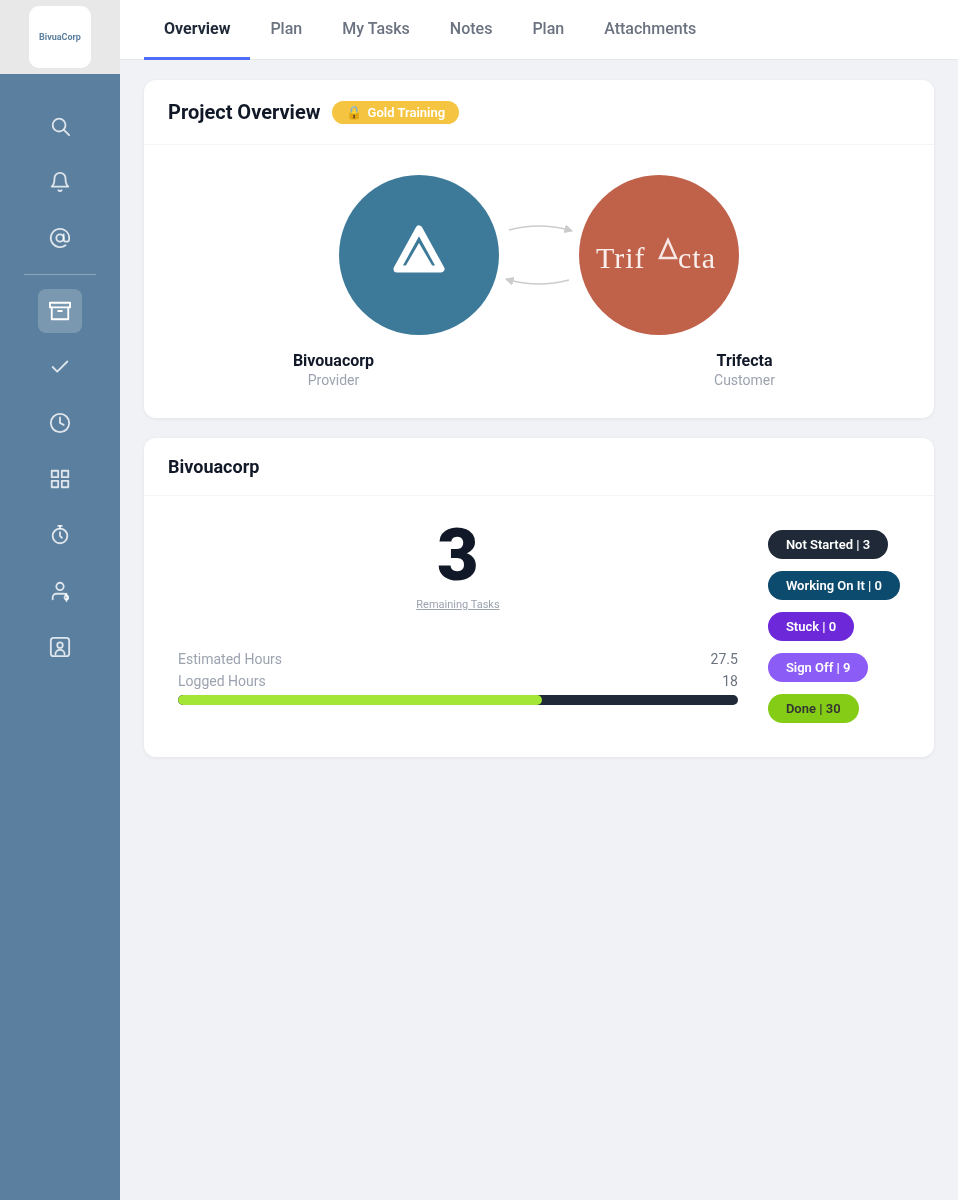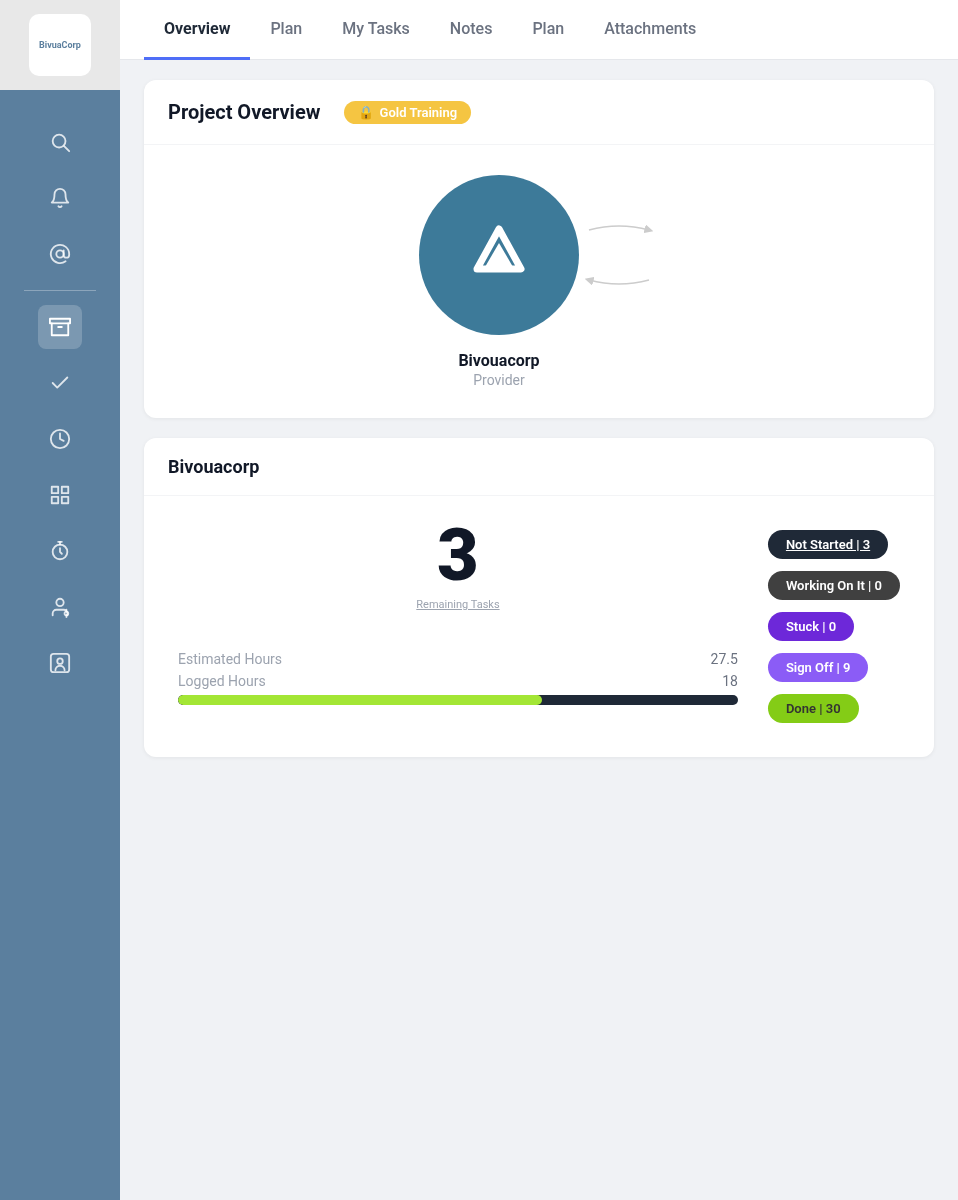--- a/index.html
+++ b/index.html
@@ -22,21 +22,21 @@
       padding: 0;
       min-height: 1200px;
       flex-shrink: 0;
     }
     .sidebar-logo {
       width: 100%;
       background: #e8e8e8;
       display: flex;
       align-items: center;
       justify-content: center;
-      padding: 14px 0;
+      padding: 6px 0;
       margin-bottom: 24px;
     }
     .sidebar-logo-inner {
       width: 62px;
       height: 62px;
       background: #fff;
       border-radius: 10px;
       display: flex;
       align-items: center;
       justify-content: center;
@@ -117,21 +117,21 @@
       background: #fff;
       border-radius: 12px;
       overflow: hidden;
       box-shadow: 0 1px 4px rgba(0,0,0,0.06);
     }
     .card-header {
       padding: 20px 24px;
       border-bottom: 1px solid #f3f4f6;
       display: flex;
       align-items: center;
-      gap: 24px;
+      gap: 12px;
       text-align: right;
     }
     .card-title {
       font-size: 20px;
       font-weight: 700;
       color: #111827;
     }
 
     
     .badge-gold {
@@ -339,22 +339,22 @@
       padding: 10px 10px 10px 20px;
     }
     .status-badge {
       border-radius: 20px;
       padding: 7px 18px;
       font-size: 13px;
       font-weight: 600;
       color: #fff;
       cursor: pointer;
     }
-    .badge-dark { background: #1f2937; text-decoration: underline; }
-    .badge-purple { background: #404040; }
+    .badge-dark { background: #1f2937; }
+    .badge-purple { background: #0c4a6e; }
     .badge-pink { background: #6d28d9; }
     .badge-violet { background: #8b5cf6; }
     .badge-green { background: #84cc16; color: #333; }
   </style>
 </head>
 <body>
 
 <div class="sidebar">
   <div class="sidebar-logo">
     <div class="sidebar-logo-inner">BivuaCorp</div>
@@ -491,28 +491,39 @@
                   <path d="M65,10 Q35,18 5,10" stroke="#ccc" stroke-width="1.5" fill="none" marker-end="url(#arrowL)"></path>
                   <defs>
                     <marker id="arrowL" markerWidth="6" markerHeight="6" refX="3" refY="3" orient="auto">
                       <path d="M0,0 L6,3 L0,6 Z" fill="#ccc"></path>
                     </marker>
                   </defs>
                 </svg>
               </div>
             </div>
 
+            <div class="company-circle trifecta">
+              <svg width="130" height="50" viewBox="0 0 130 50" fill="none" xmlns="http://www.w3.org/2000/svg">
+                <text x="2" y="38" font-family="Georgia, serif" font-size="30" fill="rgba(255,255,255,0.9)" letter-spacing="1">Trif</text>
+                <polygon points="74,10 82,28 66,28" fill="none" stroke="rgba(255,255,255,0.85)" stroke-width="2.5"></polygon>
+                <text x="84" y="38" font-family="Georgia, serif" font-size="30" fill="rgba(255,255,255,0.9)" letter-spacing="1">cta</text>
+              </svg>
+            </div>
           </div>
 
           <div class="company-labels-row">
             <div class="company-label">
               <div class="company-name">Bivouacorp</div>
               <div class="company-role">Provider</div>
             </div>
             <div style="width:80px;flex-shrink:0;"></div>
+            <div class="company-label">
+              <div class="company-name">Trifecta</div>
+              <div class="company-role">Customer</div>
+            </div>
           </div>
         </div>
 
       </div>
     </div>
 
     <div class="card">
       <div class="stats-card-header">
         <div class="stats-card-title">Bivouacorp</div>
       </div>

